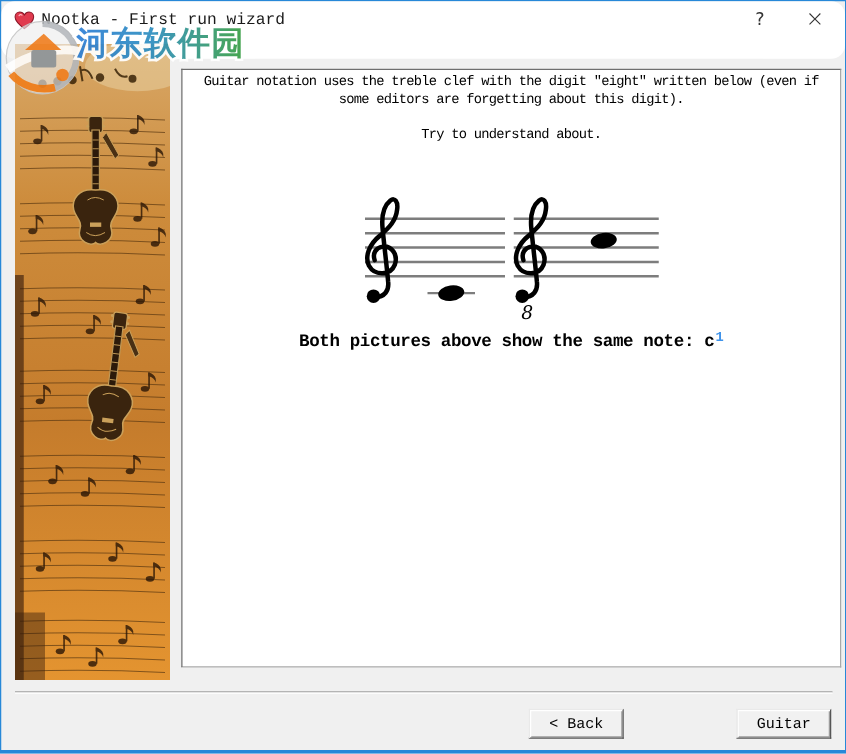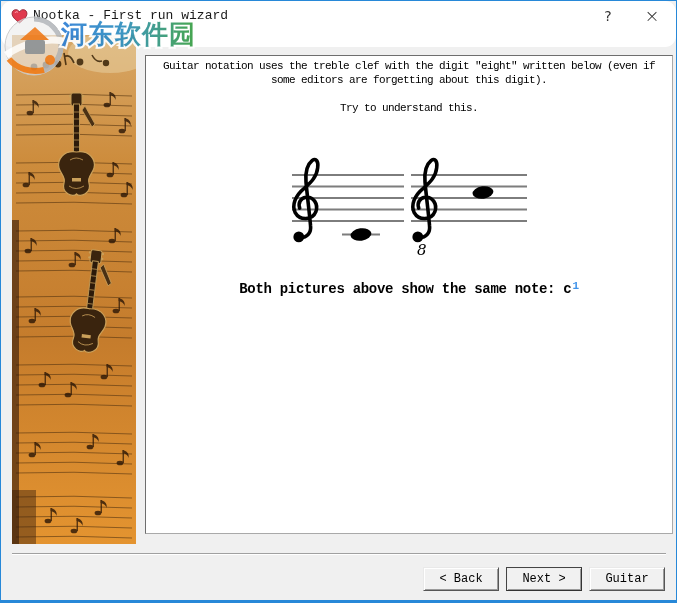--- a/index.html
+++ b/index.html
@@ -25,21 +25,21 @@
   .sidebar{position:absolute; left:11px; top:34px; width:124px; height:509px; overflow:hidden;}
   
   .panel{
     position:absolute; left:144px; top:54px; width:528px; height:479px;
     background:var(--panel-bg); border:1px solid #a9a9a9; border-top-color:#6e6e6e; border-left-color:#6e6e6e;
     text-align:center; color:#000;
   }
   .para{margin:3px 5px 0; font-size:11px; line-height:14px; letter-spacing:-0.6px;}
   .prompt{margin-top:15px; font-size:11px; letter-spacing:-0.6px;}
   .notation{display:block; margin:27px auto 0;}
-  .caption{margin-top:21px; font-size:14px; font-weight:bold; letter-spacing:-0.3px;}
+  .caption{margin-top:6px; font-size:14px; font-weight:bold; letter-spacing:-0.3px;}
   .caption .sup{color:var(--sup); font-size:11px; vertical-align:4px; margin-left:1px;}
   .subcaption{margin-top:1px; font-size:10.5px; letter-spacing:-0.4px;}
   
   .separator{position:absolute; left:11px; top:552px; width:654px; height:2px;
     border-top:1px solid #a0a0a0; border-bottom:1px solid #ffffff;}
   .wiz-btn{
     position:absolute; top:566px; width:76px; height:24px; background:#f1f1f1;
     border:1px solid; border-color:#e9e9e9 #565656 #565656 #e9e9e9;
     box-shadow:inset 1px 1px 0 #ffffff, inset -1px -1px 0 #9b9b9b;
     font-family:"Liberation Mono","DejaVu Sans Mono",monospace; font-size:12px; color:#000; cursor:default;
@@ -155,21 +155,21 @@
       <g transform="rotate(7 62 290)">
           <use href="#gtr" x="48" y="218"></use>
         </g>
       <rect x="0" y="185" width="7" height="324" fill="#30180a" opacity="0.6"></rect>
       <rect x="0" y="455" width="24" height="54" fill="#381c0c" opacity="0.45"></rect>
     </svg>
   </div>
 
   <div class="panel">
     <div class="para">Guitar notation uses the treble clef with the digit "eight" written below (even if some editors are forgetting about this digit).</div>
-    <div class="prompt">Try to understand this.</div>
+    <div class="prompt">Try to understand about.</div>
 
     <svg class="notation" width="250" height="118" viewBox="0 0 250 118">
       <g stroke="var(--staff,#7d7d7d)" stroke-width="2">
         <path d="M8 34 H120 M8 45.5 H120 M8 57 H120 M8 68.5 H120 M8 80 H120"></path>
         <path d="M127 34 H243 M127 45.5 H243 M127 57 H243 M127 68.5 H243 M127 80 H243"></path>
       </g>
 
       <g transform="translate(4,14) scale(0.9)">
         <path d="M13,92 C22,92 26,86 25,78 C24,66 21,42 20,30 C19,18 22,10 27,6 C31,3 34,7 33,14 C32,24 26,30 18,37 C8,45 4,56 8,64 C13,73 27,73 31,63 C34,54 28,46 20,47 C14,48 11,53 13,59" fill="none" stroke="#000" stroke-width="4" stroke-linecap="round"></path>
         <circle cx="12" cy="91" r="6" fill="#000"></circle>
@@ -185,21 +185,20 @@
       <text x="133" y="114" font-family="'DejaVu Serif','Liberation Serif',serif" font-style="italic" font-size="15" fill="#000">8</text>
 
       <ellipse cx="199" cy="51.5" rx="10.5" ry="6.2" transform="rotate(-8 199 51.5)" fill="#000"></ellipse>
     </svg>
 
     <div class="caption"><span>Both pictures above show the same note: c</span><span class="sup">1</span></div>
   </div>
 
   <div class="separator"></div>
   <button class="wiz-btn btn-back">&lt; Back</button>
-  <button class="wiz-btn btn-next">Next &gt;</button>
   <button class="wiz-btn btn-cancel">Guitar</button>
 
   <div class="watermark">
     <svg class="wm-logo" width="62" height="62" viewBox="0 0 62 62">
       <circle cx="31" cy="31" r="29" fill="#ececec" fill-opacity="0.68" stroke="#c8c8c8"></circle>
       <path d="M31 4 A27 27 0 0 1 58 31 A27 27 0 0 1 39 56" fill="none" stroke="#b0b4b8" stroke-width="5" opacity="0.9"></path>
       <path d="M3 40 C18 30 40 22 60 26" fill="none" stroke="#ffffff" stroke-width="7" opacity="0.95"></path>
       <path d="M6 44 C14 54 28 58 41 55" fill="none" stroke="#ef7f1e" stroke-width="6"></path>
       <path d="M17 25 L32 12 L46 25 Z" fill="#ef8024"></path>
       <rect x="22" y="25" width="20" height="14" rx="2" fill="#8f969c"></rect>

